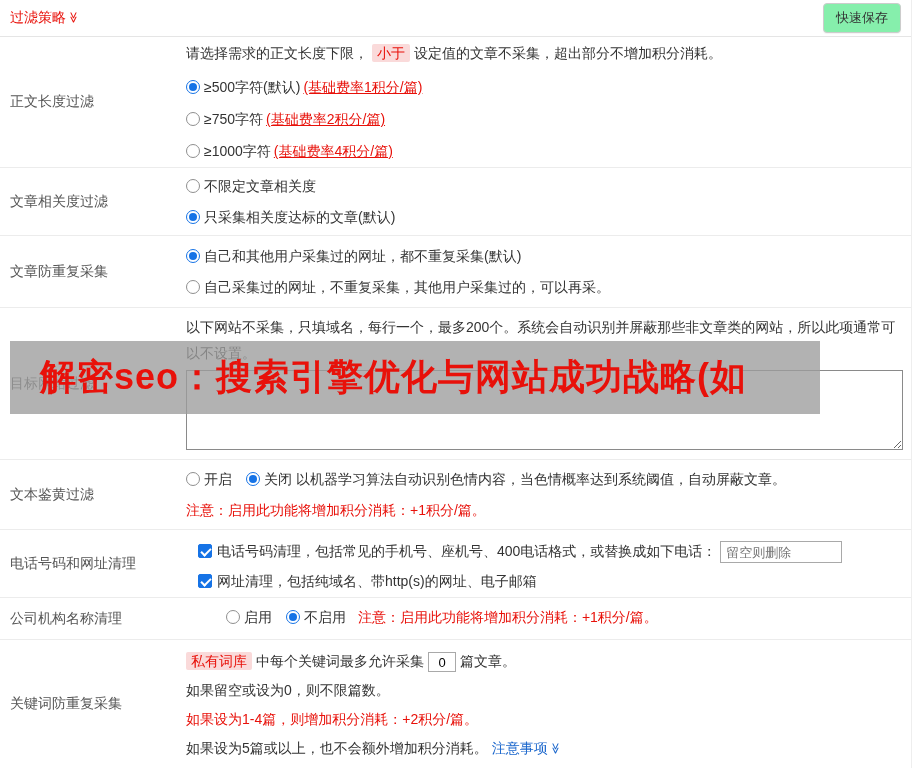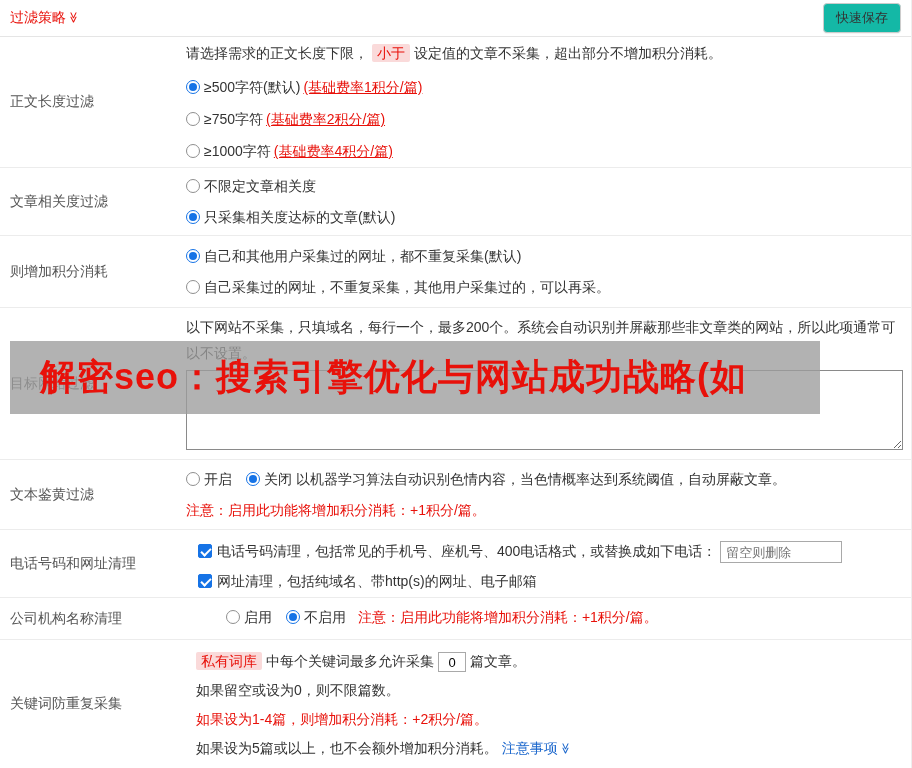--- a/index.html
+++ b/index.html
@@ -20,21 +20,21 @@
     padding: 0 10px;
     border-bottom: 1px solid #e5e5e5;
   }
   .title-wrap { color: #e8110a; font-size: 14px; cursor: pointer; }
   .chev {
     display: inline-block; transform: rotate(90deg);
     font-size: 11px; margin-left: 2px; position: relative; top: -1px;
   }
   .save-btn {
     font-family: inherit; font-size: 13px; color: #333;
-    background: #14b8a6; border: 1px solid #ccc; border-radius: 4px;
+    background: #86efac; border: 1px solid #ccc; border-radius: 4px;
     padding: 5px 12px; cursor: pointer;
     box-shadow: 0 1px 1px rgba(0,0,0,0.05);
   }
   
   .row { display: flex; border-bottom: 1px solid #ececec; }
   .row-label {
     width: 186px; flex: 0 0 186px;
     padding-left: 10px;
     display: flex; align-items: center;
     color: #555;
@@ -43,21 +43,21 @@
   .r1 { height: 131px; } .r2 { height: 68px; } .r3 { height: 72px; }
   .r4 { height: 152px; } .r5 { height: 70px; } .r6 { height: 68px; gap: 12px; }
   .r7 { height: 42px; gap: 40px; } .r8 { height: 128px; border-bottom: none; }
   .r1 .row-content { padding-top: 6px; }
   .r2 .row-content { padding-top: 3px; }
   .r3 .row-content { padding-top: 5px; }
   .r4 .row-content { padding-top: 6px; }
   .r5 .row-content { padding-top: 6px; }
   .r6 .row-content { padding-top: 6px; }
   .r7 .row-content { padding-top: 6px; }
-  .r8 .row-content { padding-top: 8px; margin-left: 10px; }
+  .r8 .row-content { padding-top: 8px; }
   .intro { line-height: 20px; margin-bottom: 8px; }
   .opt { line-height: 32px; }
   .opt31 { line-height: 31px; }
   .badge {
     background: #fadada; color: #e8110a;
     padding: 1px 5px; margin: 0 4px; border-radius: 2px;
   }
   .fee { color: #e8110a; text-decoration: underline; margin-left: 3px; }
   .red { color: #e8110a; }
   .link { color: #1a66cc; text-decoration: none; cursor: pointer; }
@@ -157,21 +157,21 @@
       <div class="opt31">
         <span class="radio"></span><span>不限定文章相关度</span>
       </div>
       <div class="opt31">
         <span class="radio checked"></span><span>只采集相关度达标的文章(默认)</span>
       </div>
     </div>
   </div>
 
   <div class="row r3">
-    <div class="row-label">则增加积分消耗</div>
+    <div class="row-label">文章防重复采集</div>
     <div class="row-content">
       <div class="opt31">
         <span class="radio checked"></span><span>自己和其他用户采集过的网址，都不重复采集(默认)</span>
       </div>
       <div class="opt31">
         <span class="radio"></span><span>自己采集过的网址，不重复采集，其他用户采集过的，可以再采。</span>
       </div>
     </div>
   </div>
 

